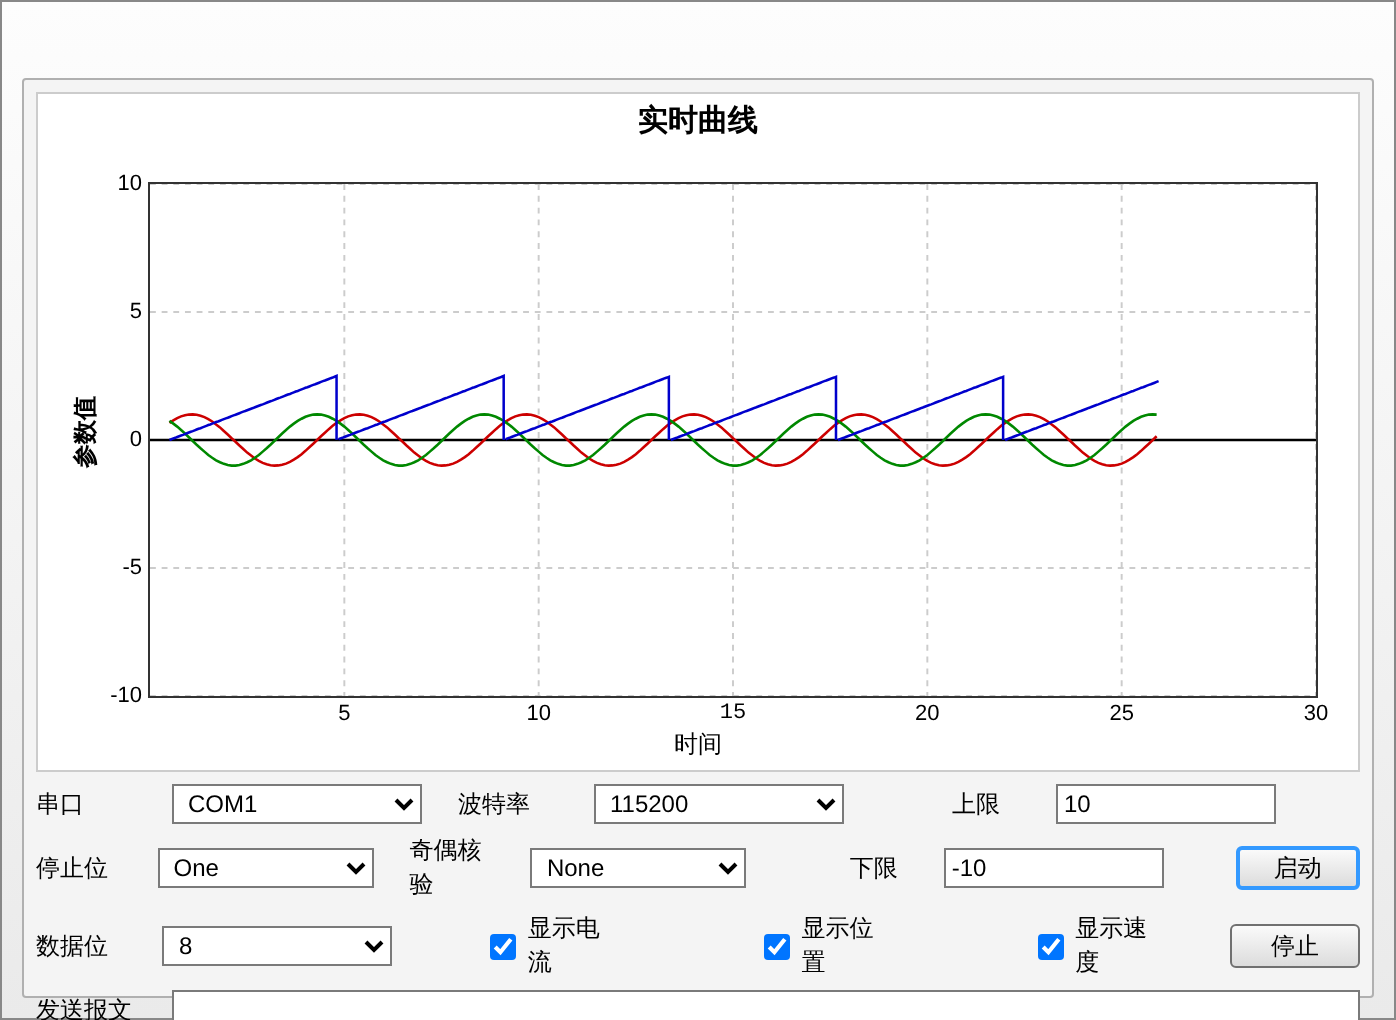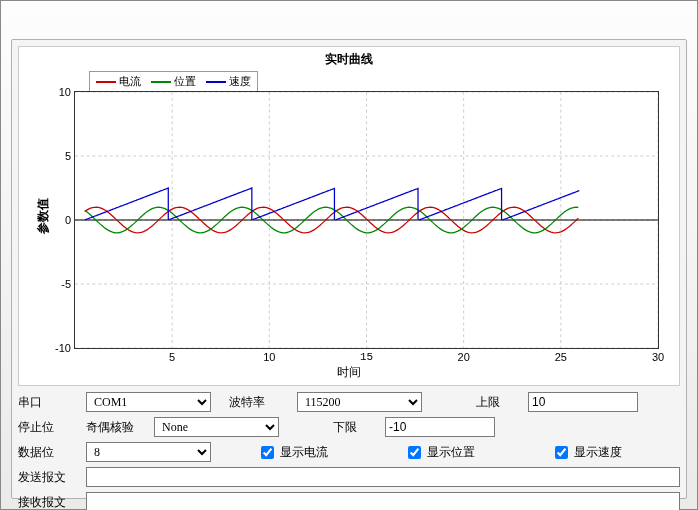--- a/index.html
+++ b/index.html
@@ -7,56 +7,51 @@
   .window { width: 698px; height: 510px; background: linear-gradient(#fdfdfd,#eaeaea); border: 1px solid #888; position: relative; }
   .titlebar { height: 28px; background: linear-gradient(#fbfcfd,#e6ecf5); display: flex; align-items: center; padding: 0 4px; border-bottom: 1px solid #bbb; }
   .titlebar .icon { width: 16px; height: 16px; margin-right: 6px; display:inline-block;}
   .titlebar .title { flex: 1; color: #333; }
   .winbtns { display:flex; gap:0;}
   .winbtn { width: 36px; height: 20px; border: 1px solid #8f8f8f; border-radius: 3px; margin-left: 2px; display:flex; align-items:center; justify-content:center; font-size:11px; color:#333; background:linear-gradient(#f8f8f8,#d8d8d8); cursor:pointer;}
   .winbtn.close { width:44px; background: linear-gradient(#f08f86,#d63b2d); color:#fff; border-color:#a0362c;}
   .client { position:absolute; top:28px; left:0; right:0; bottom:0; padding:10px; }
   .panel { background:#f4f4f4; border:1px solid #b0b0b0; border-radius:2px; height:100%; padding:6px; position:relative;}
   .chart-area { background:#fff; border:1px solid #ccc; height:340px; position:relative; }
-  .chart-title { text-align:center; font-weight:bold; font-size:12px; padding-top:4px;}
+  .chart-title { text-align:center; font-weight:bold; font-size:15px; padding-top:4px;}
   .legend { position:absolute; top:24px; left:70px; border:1px solid #999; background:#fff; padding:2px 6px; display:flex; gap:10px; font-size:11px; align-items:center;}
   .swatch { width:20px; height:0; border-top:2px solid; display:inline-block; margin-right:3px; vertical-align:middle;}
   .plot { position:absolute; left:55px; right:20px; top:44px; bottom:36px; border:1px solid #333; background:#fff; }
   .ylab { position:absolute; left:6px; top:50%; transform:translateY(-50%) rotate(-90deg); transform-origin:center; font-size:12px; font-weight:bold;}
   .xlab { position:absolute; bottom:4px; left:50%; transform:translateX(-50%); font-size:12px; font-weight:normal;}
   .ytick { position:absolute; right:100%; margin-right:4px; font-size:11px; transform:translateY(-50%);}
   .xtick { position:absolute; top:100%; margin-top:3px; font-size:11px; transform:translateX(-50%);}
   .btm { margin-top:6px; }
   .row { display:flex; align-items:center; gap:18px; margin-bottom:5px; }
   .lbl { width:50px; }
   select, input[type=text] { border:1px solid #7a7a7a; height:20px; font-size:12px; padding:0 3px; background:#fff;}
-  select { width:125px;font-family:Liberation Serif, serif; }
+  select { width:125px; }
   .num { width:110px; }
   .btn { width:70px; height:22px; border:1px solid #707070; border-radius:3px; background:linear-gradient(#fafafa,#dcdcdc); cursor:pointer; font-size:12px;}
   .btn.active { border:2px solid #3399ff; }
   .chk { display:flex; align-items:center; gap:3px;}
   input[type=checkbox]{ width:13px; height:13px;}
   .spacer { flex:1;}
   .full { flex:1; }
   svg { width:100%; height:100%; display:block;}
 </style>
 </head>
 <body>
 
 <div class="window">
   <div class="client">
     <div class="panel">
 
       <div class="chart-area">
         <div class="chart-title">实时曲线</div>
-        <div class="legend">
-          <span><span class="swatch" style="border-color:#cc0000"></span><span>电流</span></span>
-          <span><span class="swatch" style="border-color:#008800"></span><span>位置</span></span>
-          <span><span class="swatch" style="border-color:#0000cc"></span><span>速度</span></span>
-        </div>
         <div class="ylab">参数值</div>
         <div class="xlab">时间</div>
         <div class="plot">
           <svg id="plot-svg" viewBox="0 0 600 260" preserveAspectRatio="none">
               <line x1="0" y1="260" x2="600" y2="260" stroke="#ccc" stroke-dasharray="3,3"></line>
               <line x1="0" y1="195" x2="600" y2="195" stroke="#ccc" stroke-dasharray="3,3"></line>
               <line x1="0" y1="130" x2="600" y2="130" stroke="#ccc" stroke-dasharray="3,3"></line>
               <line x1="0" y1="65" x2="600" y2="65" stroke="#ccc" stroke-dasharray="3,3"></line>
               <line x1="0" y1="0" x2="600" y2="0" stroke="#ccc" stroke-dasharray="3,3"></line>
               <line x1="100" y1="0" x2="100" y2="260" stroke="#ccc" stroke-dasharray="3,3"></line>
@@ -94,46 +89,49 @@
           <select><option>COM1</option></select>
           <span class="lbl">波特率</span>
           <select><option>115200</option></select>
           <span style="width:18px"></span>
           <span style="width:34px">上限</span>
           <input type="text" class="num" value="10" style="">
           <span class="spacer"></span>
         </div>
         <div class="row">
           <span class="lbl">停止位</span>
+          <select><option>One</option></select>
           <span class="lbl">奇偶核验</span>
           <select><option>None</option></select>
           <span style="width:18px"></span>
           <span style="width:34px">下限</span>
           <input type="text" class="num" value="-10" style="">
           <span class="spacer"></span>
+          <button class="btn active">启动</button>
         </div>
         <div class="row">
           <span class="lbl">数据位</span>
           <select><option>8</option></select>
           <span style="width:10px"></span>
           <label class="chk">
               <input type="checkbox" checked="" style="">
               <span>显示电流</span>
             </label>
           <span style="width:40px"></span>
           <label class="chk">
               <input type="checkbox" checked="" style="">
               <span>显示位置</span>
             </label>
           <span style="width:40px"></span>
           <label class="chk">
               <input type="checkbox" checked="" style="">
               <span>显示速度</span>
             </label>
           <span class="spacer"></span>
+          <button class="btn">停止</button>
         </div>
         <div class="row">
           <span class="lbl">发送报文</span>
           <input type="text" class="full" style="">
         </div>
         <div class="row">
           <span class="lbl">接收报文</span>
           <input type="text" class="full" style="">
         </div>
       </div>

